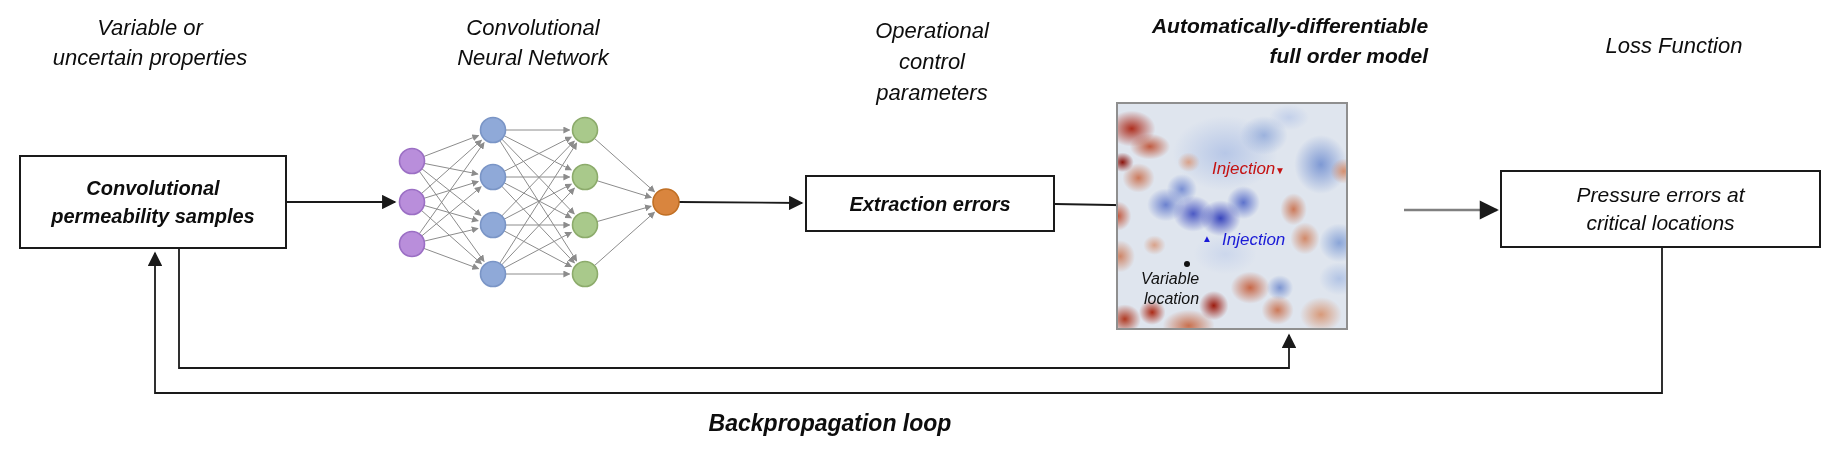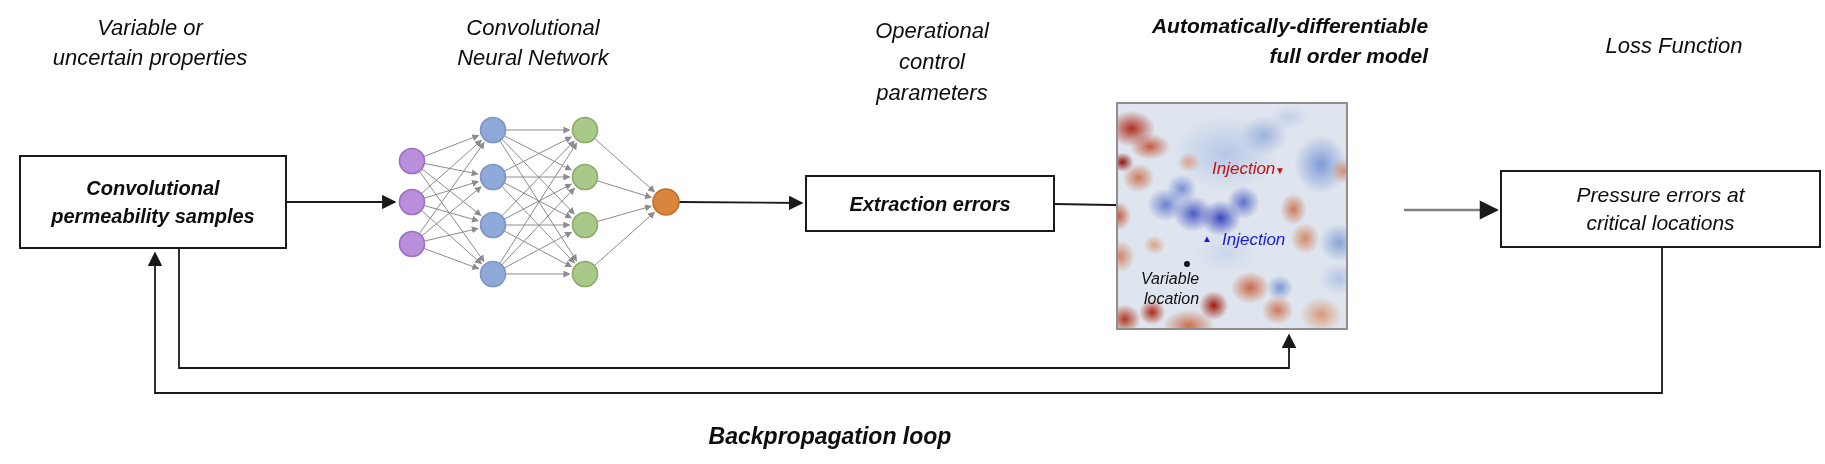--- a/index.html
+++ b/index.html
@@ -61,21 +61,21 @@
   .hm-label{position:absolute;font-style:italic;white-space:pre-line;line-height:20px;}
   .hm-injection{left:94px;top:55px;font-size:17px;color:#c41111;}
   .hm-extraction{left:104px;top:126px;font-size:17px;color:#1a1ad6;}
   .hm-critical{left:23px;top:165px;font-size:16px;color:#111;}
   .hm-marker{position:absolute;font-style:normal;}
   .hm-inj-tri{left:157px;top:61px;font-size:10px;color:#c41111;}
   .hm-ext-tri{left:84px;top:129px;font-size:10px;color:#1a1ad6;}
   .hm-dot{left:66px;top:157px;width:6px;height:6px;border-radius:50%;background:#111;}
   .backprop{
     position:absolute;left:830px;top:410px;transform:translateX(-50%);
-    font-style:italic;font-weight:700;font-size:23px;color:#0d0d0d;white-space:nowrap;margin-top:13px;
+    font-style:italic;font-weight:700;font-size:23px;color:#0d0d0d;white-space:nowrap;
   }
 </style>
 </head>
 <body>
 
 <div class="canvas">
 
   <svg class="overlay">
     <defs>
       <marker id="arrow" viewBox="0 0 10 10" refX="9" refY="5" markerWidth="9" markerHeight="8" orient="auto-start-reverse">

